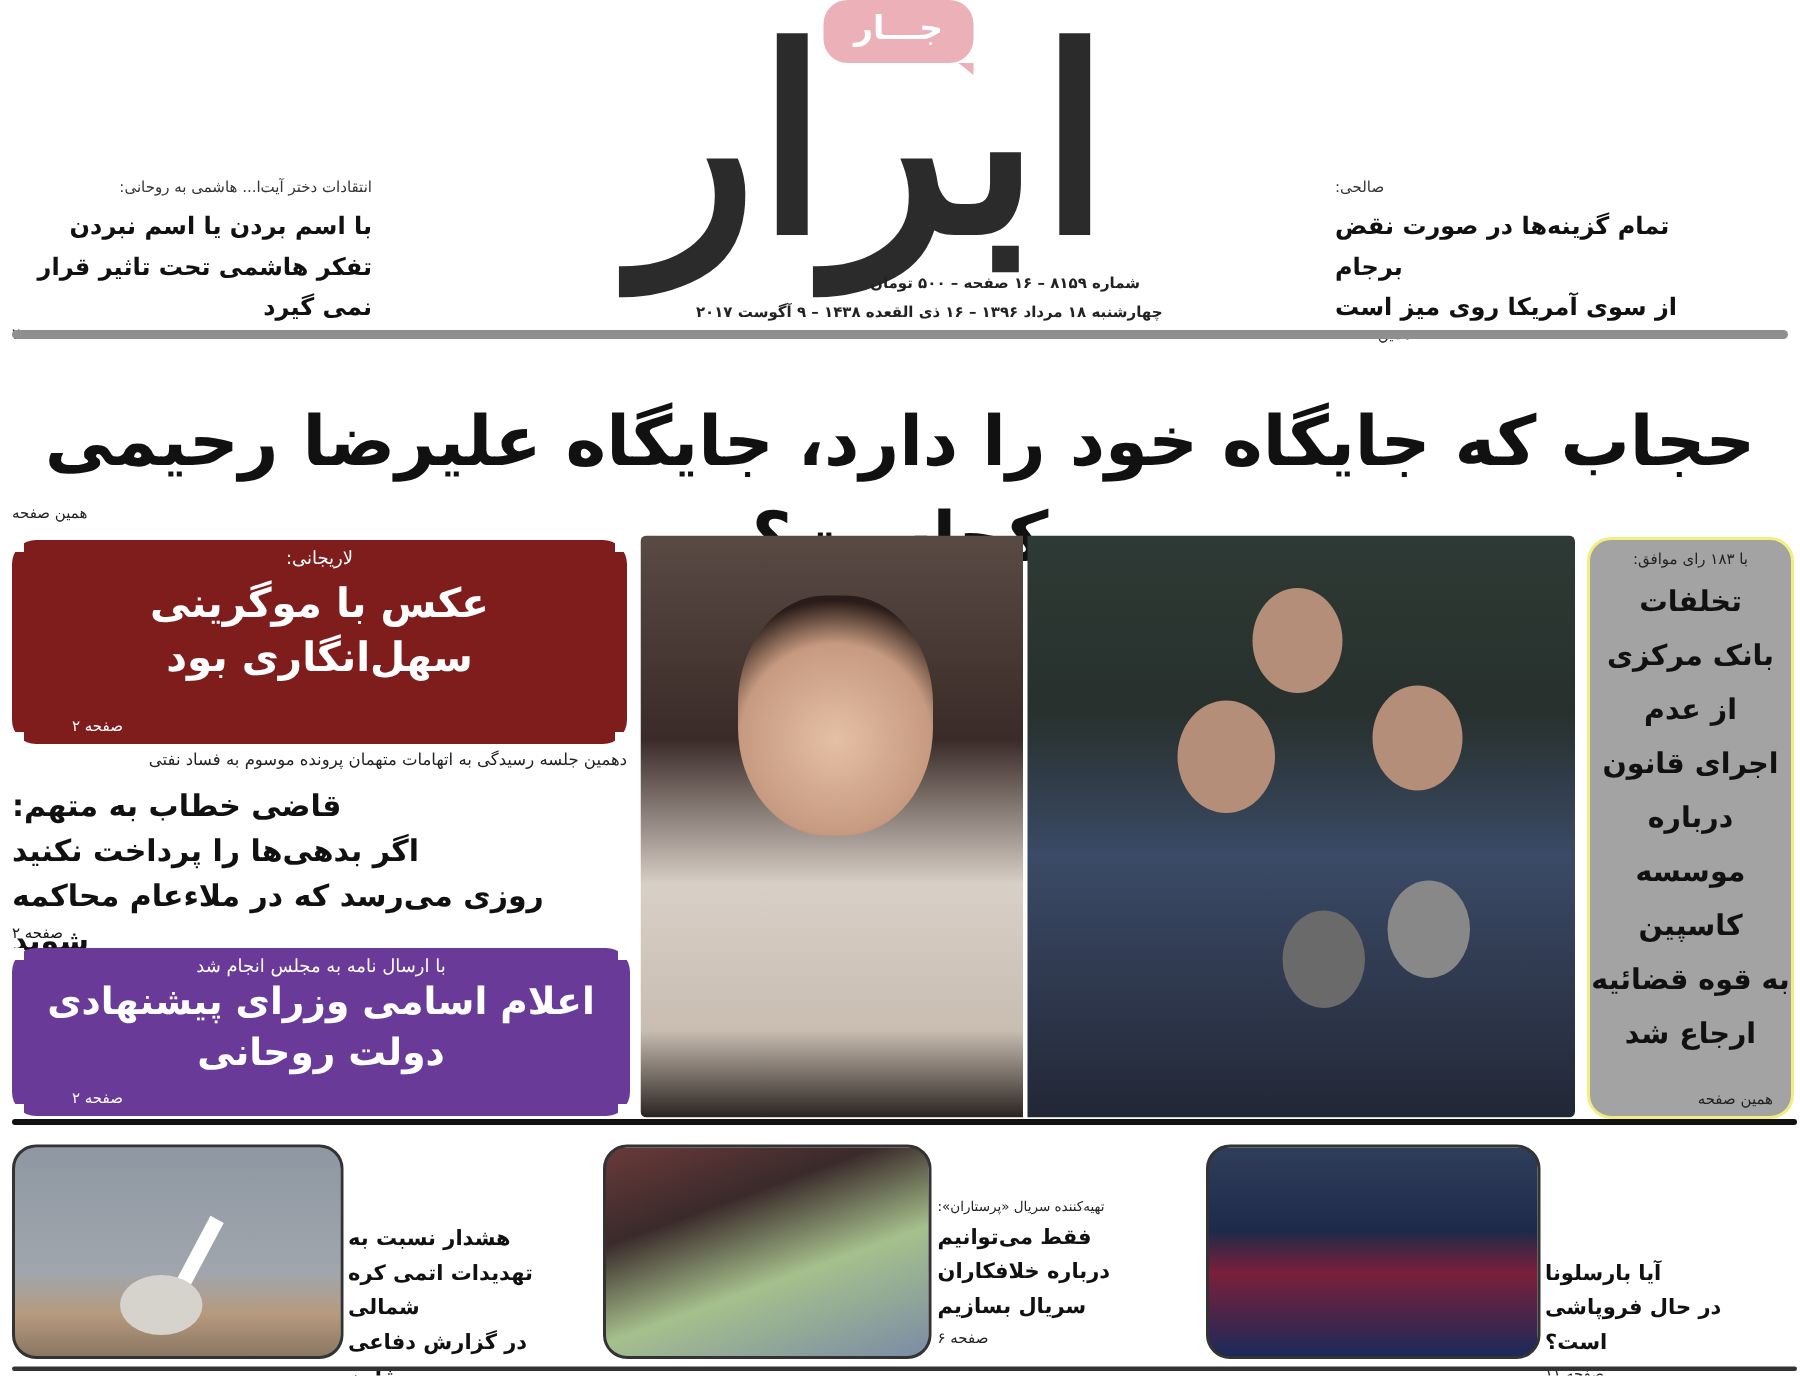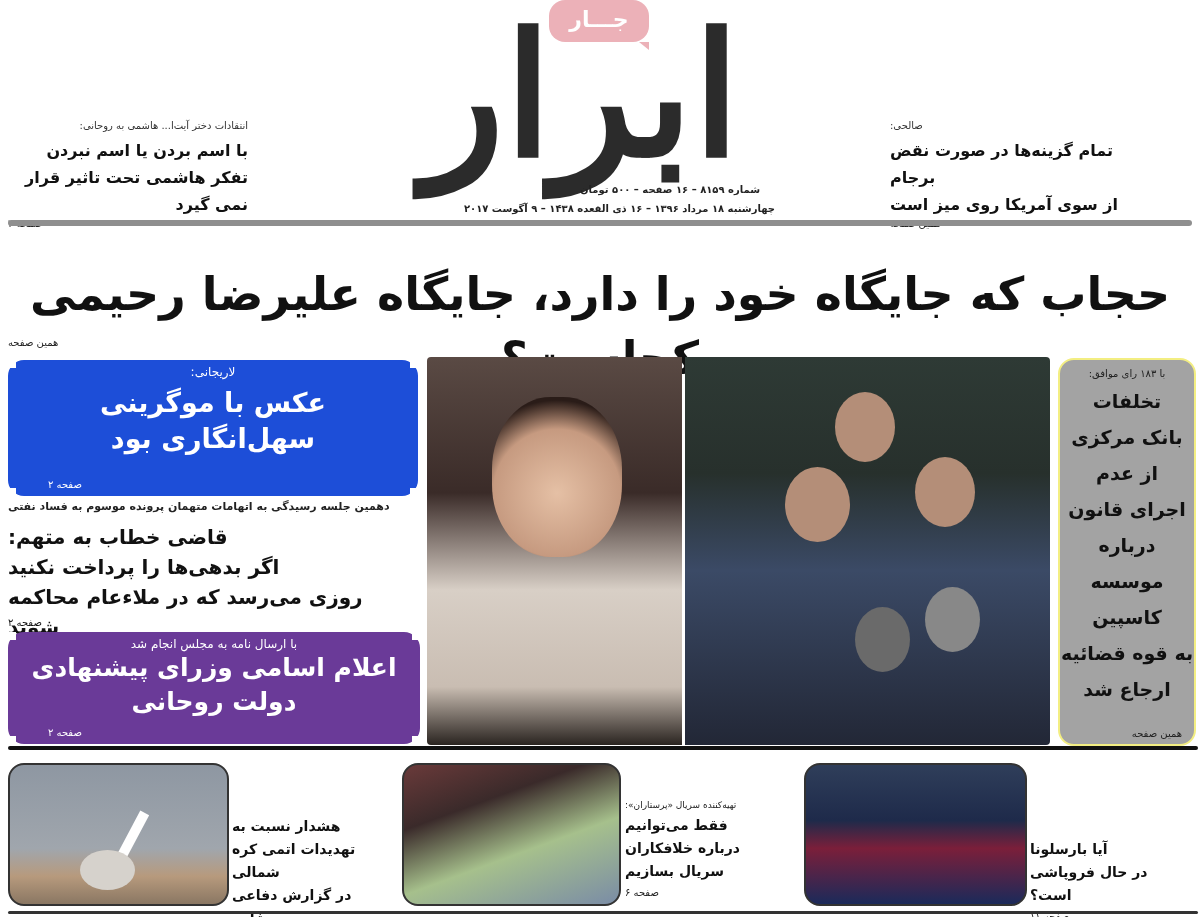--- a/index.html
+++ b/index.html
@@ -22,28 +22,28 @@
   .left-top { left: 8px; top: 120px; width: 240px; text-align: right; }
   .right-top { left: 890px; top: 120px; width: 265px; text-align: left; }
 
   .rule-gray { left: 8px; top: 220px; width: 1184px; height: 6px; background: #8f8f8f; }
 
   .main-head { left: 8px; top: 262px; width: 1184px; text-align: center; font-weight: bold; font-size: 46px; line-height: 64px; color: #111; letter-spacing: -1px; }
   .main-page { left: 8px; top: 337px; width: 80px; text-align: left; font-size: 10px; color: #222; direction: rtl; }
 
   
   .box { text-align: center; color: #fff; }
-  .box-red { left: 8px; top: 360px; width: 410px; height: 136px; background: #1d4ed8; }
+  .box-red { left: 8px; top: 360px; width: 410px; height: 136px; background: #7f1d1d; }
   .box-purple { left: 8px; top: 632px; width: 412px; height: 112px; background: #6a3a98; }
   .box .kick { font-size: 12px; margin-top: 5px; }
   .box .head { font-weight: bold; font-size: 27px; line-height: 36px; }
   .box .pg { position: absolute; left: 40px; bottom: 6px; font-size: 10px; }
   .corner { position: absolute; width: 8px; height: 8px; background: #fff; }
 
-  .mid-kicker { left: 8px; top: 500px; width: 410px; text-align: left; font-size: 11px; color: #222; font-weight: bold; }
+  .mid-kicker { left: 8px; top: 500px; width: 410px; text-align: right; font-size: 11px; color: #222; }
   .mid-head { left: 8px; top: 522px; width: 410px; text-align: left; font-weight: bold; font-size: 20px; line-height: 30px; color: #111; }
   .mid-page { left: 8px; top: 617px; width: 60px; text-align: left; font-size: 10px; direction: rtl; }
 
   
   .photo { left: 427px; top: 357px; width: 623px; height: 388px; border-radius: 4px; overflow: hidden; }
   .photo-left { position: absolute; left: 0; top: 0; width: 255px; height: 388px; background: linear-gradient(180deg, #5a4a44 0%, #3a2b28 35%, #d8cfc6 60%, #c9bdb2 85%, #2a2420 100%); }
   .photo-left .face { position: absolute; left: 65px; top: 40px; width: 130px; height: 160px; border-radius: 45%; background: radial-gradient(circle at 50% 60%, #e5c0a5 0%, #c69a80 55%, #2a1c18 80%); }
   .photo-right { position: absolute; left: 258px; top: 0; width: 365px; height: 388px; background: linear-gradient(180deg, #2e3a35 0%, #27302c 30%, #3b4a66 55%, #222736 100%); }
   .photo-right .p { position: absolute; border-radius: 50%; background: #b48e78; }
 

